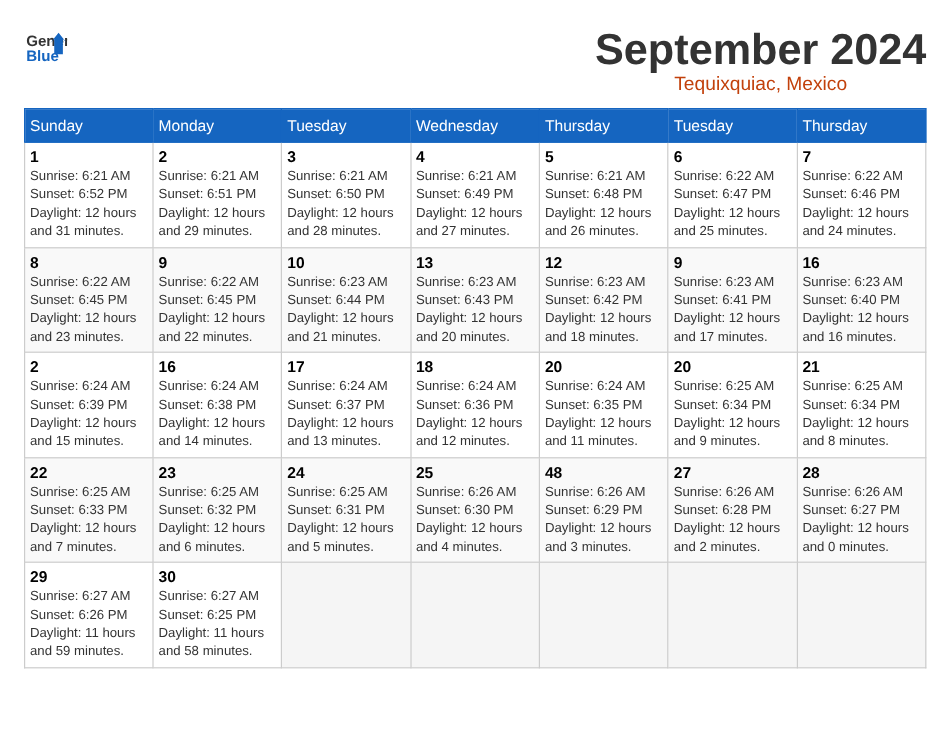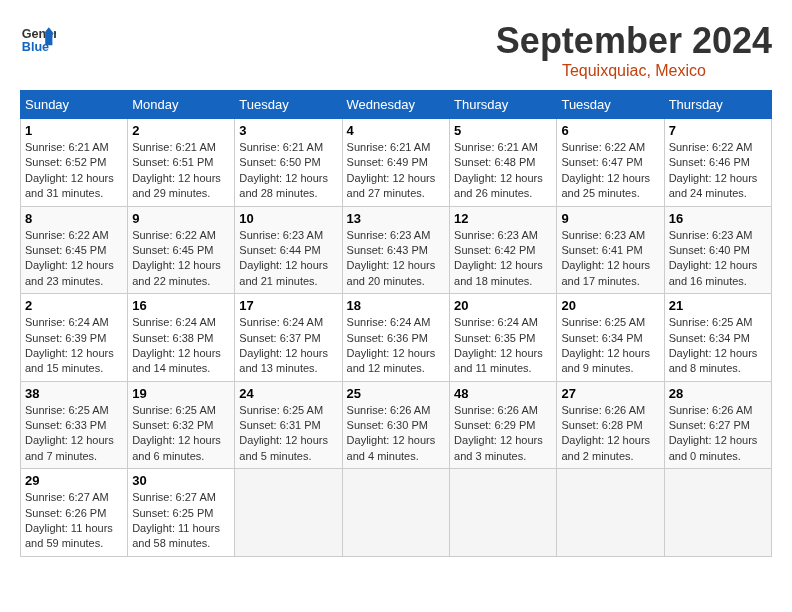--- a/index.html
+++ b/index.html
@@ -257,28 +257,28 @@
         <td>
           <span class="day-num">21</span>
           <div class="day-info" style="white-space: pre-line;">Sunrise: 6:25 AM
 Sunset: 6:34 PM
 Daylight: 12 hours
 and 8 minutes.</div>
         </td>
       </tr>
       <tr class="week-row">
         <td>
-          <span class="day-num">38</span>
+          <span class="day-num">22</span>
           <div class="day-info" style="white-space: pre-line;">Sunrise: 6:25 AM
 Sunset: 6:33 PM
 Daylight: 12 hours
 and 7 minutes.</div>
         </td>
         <td>
-          <span class="day-num">19</span>
+          <span class="day-num">23</span>
           <div class="day-info" style="white-space: pre-line;">Sunrise: 6:25 AM
 Sunset: 6:32 PM
 Daylight: 12 hours
 and 6 minutes.</div>
         </td>
         <td>
           <span class="day-num">24</span>
           <div class="day-info" style="white-space: pre-line;">Sunrise: 6:25 AM
 Sunset: 6:31 PM
 Daylight: 12 hours

